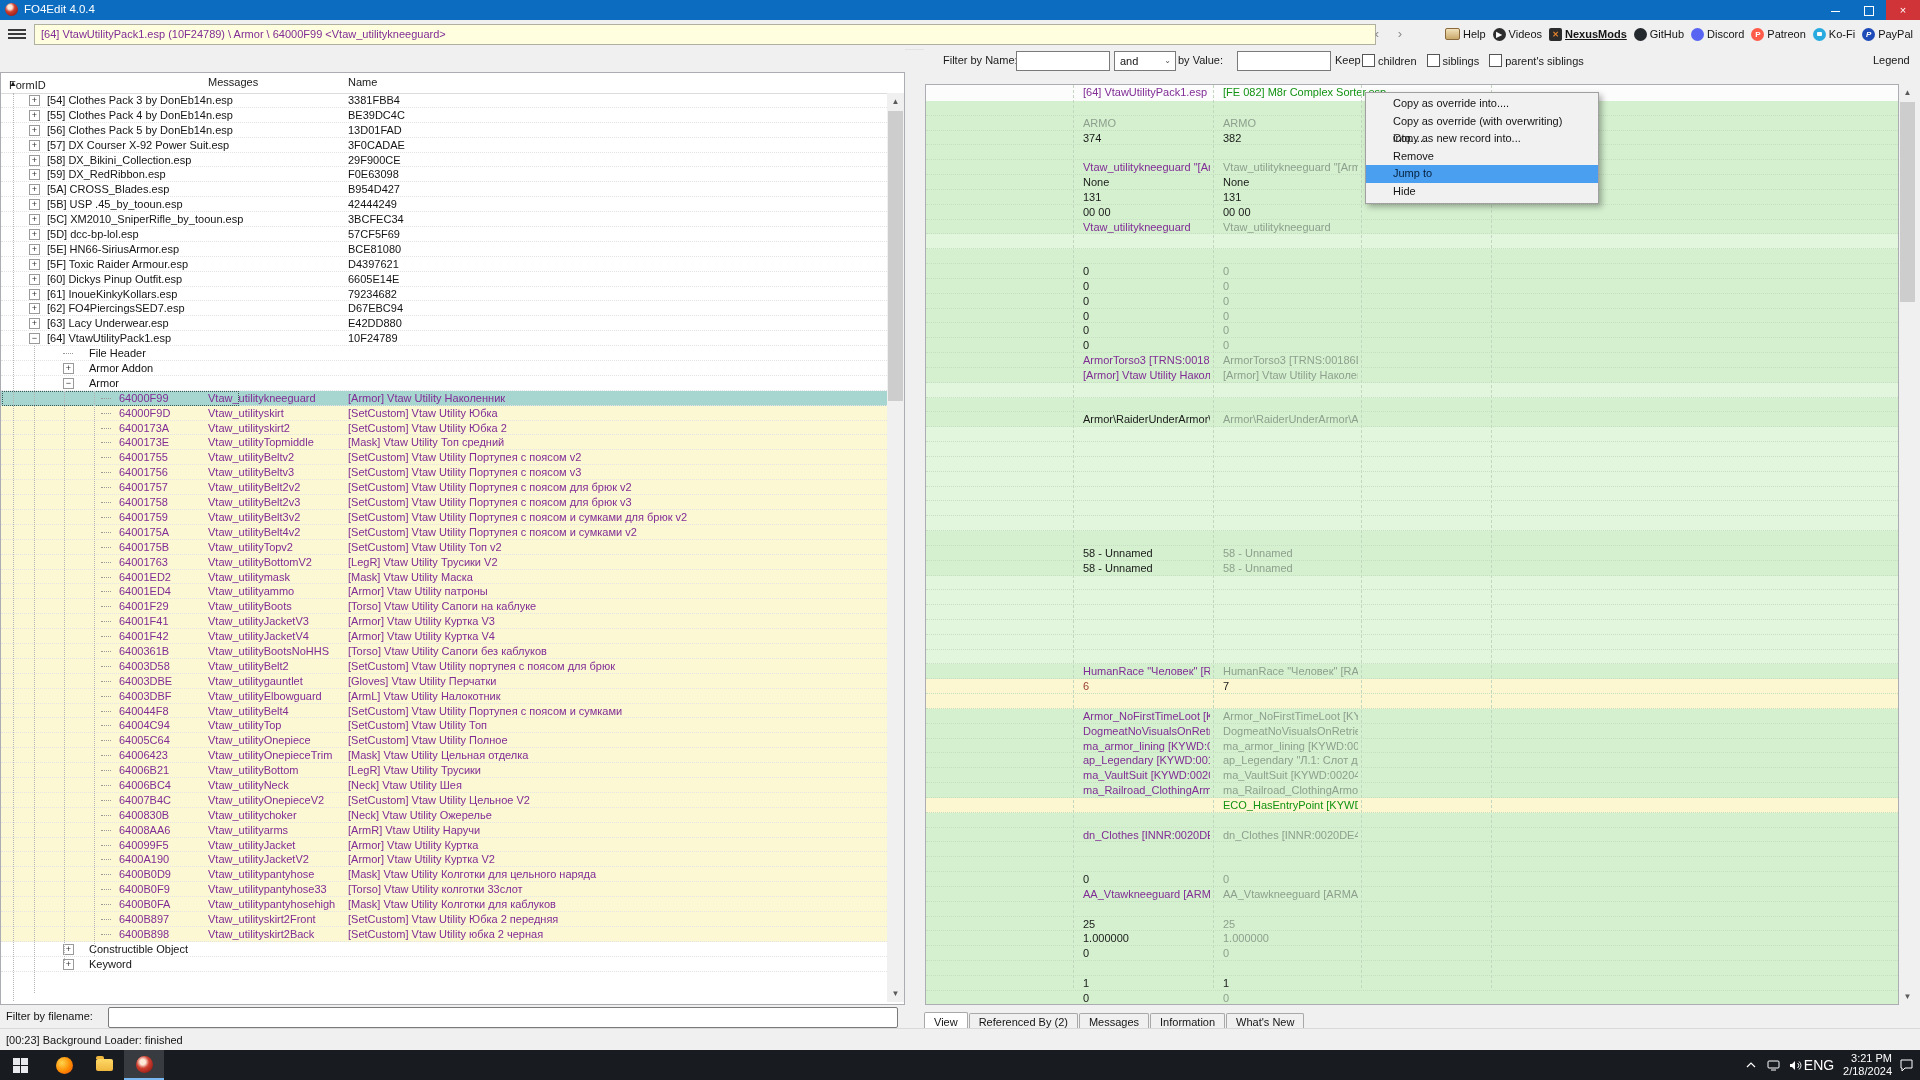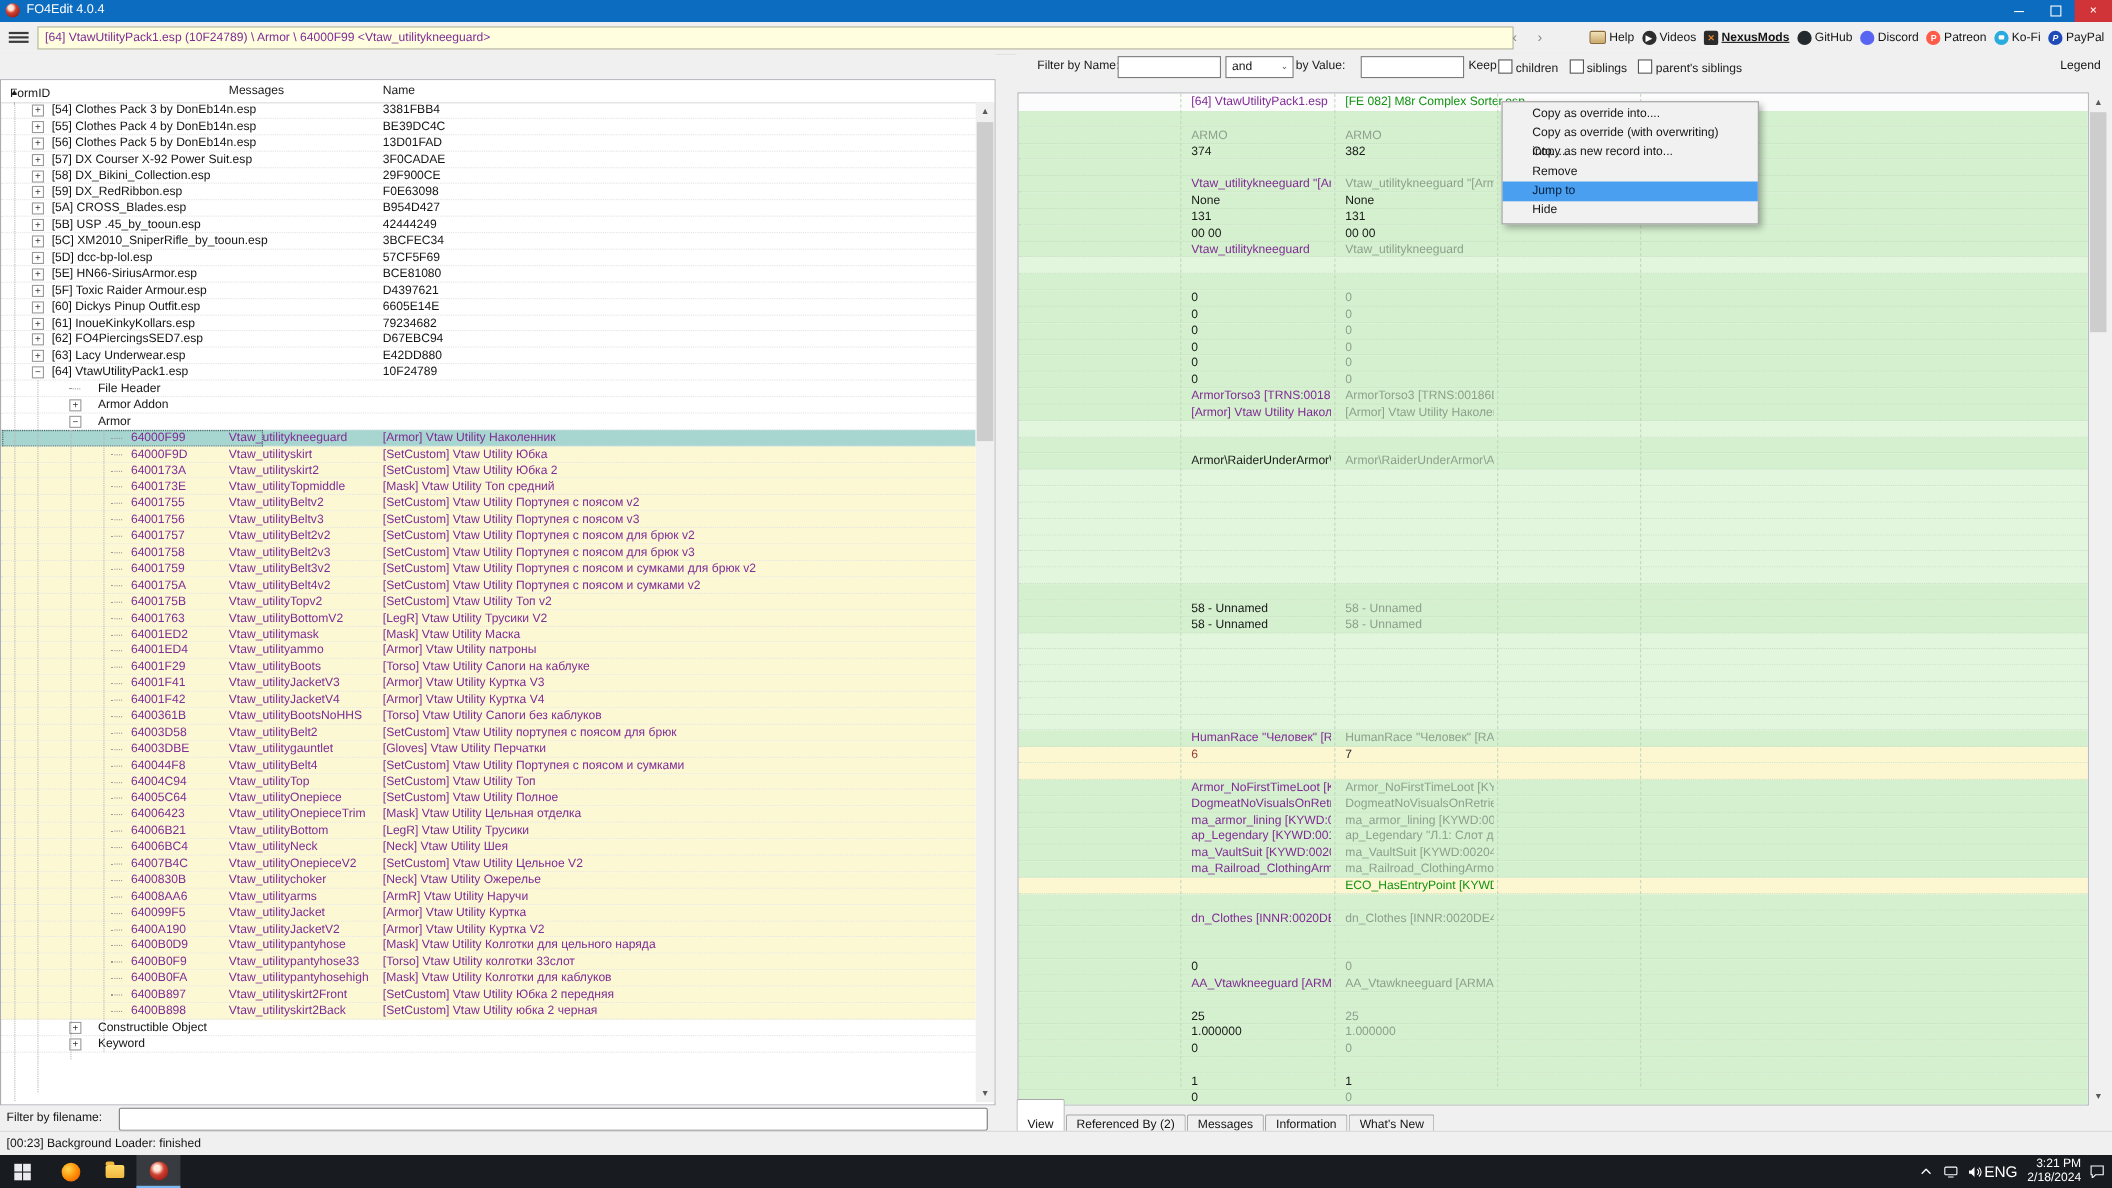--- a/index.html
+++ b/index.html
@@ -87,21 +87,21 @@
   .colline{position:absolute;top:0;height:903px;border-left:1px dashed #c2d8be;width:0}
   
   #context-menu{left:1365px;top:92px;width:232px;background:#f1f1f1;border:1px solid #a0a0a0;
      box-shadow:3px 3px 6px rgba(0,0,0,.3);z-index:50;padding:2px 0}
   .mitem{height:17.6px;line-height:17.6px;padding-left:27px;color:#141414}
   .mitem.hl{background:#4a9ff0;color:#05203e}
   
   #tabs{left:924px;top:1008px;width:996px;height:22px;display:flex;align-items:flex-end}
   .tab{padding:2px 9px;border:1px solid #a8a8a8;border-bottom:none;background:#f0f0f0;margin-right:1px;
        border-radius:2px 2px 0 0;color:#141414}
-  .tab.active{background:#fff;position:relative;top:0;padding-top:16px}
+  .tab.active{background:#fff;position:relative;top:0;padding-top:3px}
   
   #bottom-filter{left:0;top:1005px;width:905px;height:14px;background:#f0f0f0}
   #bottom-filter input{position:absolute;left:108px;top:2px;width:784px;height:17px;border:1px solid #7a7a7a;
       border-radius:2px;background:#fff}
   #statusbar{left:0;top:1028px;width:1920px;height:22px;background:#f0f0f0;border-top:1px solid #d9d9d9;
       line-height:22px;padding-left:6px;box-sizing:border-box;color:#141414}
   
   #taskbar{left:0;top:1050px;width:1920px;height:30px;background:#181b20;color:#fff}
   .tslot{position:absolute;top:0;height:30px;width:40px;display:flex;align-items:center;justify-content:center}
   .tslot.active{background:rgba(255,255,255,.14);border-bottom:2px solid #79b8f0;box-sizing:border-box}
@@ -402,20 +402,26 @@
         <span class="c-name">[SetCustom] Vtaw Utility портупея с поясом для брюк</span>
       </div>
       <div class="trow rowy">
         <span class="dash" style="left: 100px;"></span>
         <span class="c-form">64003DBE</span>
         <span class="c-edit">Vtaw_utilitygauntlet</span>
         <span class="c-name">[Gloves] Vtaw Utility Перчатки</span>
       </div>
       <div class="trow rowy">
         <span class="dash" style="left: 100px;"></span>
+        <span class="c-form">64003DBF</span>
+        <span class="c-edit">Vtaw_utilityElbowguard</span>
+        <span class="c-name">[ArmL] Vtaw Utility Налокотник</span>
+      </div>
+      <div class="trow rowy">
+        <span class="dash" style="left: 100px;"></span>
         <span class="c-form">640044F8</span>
         <span class="c-edit">Vtaw_utilityBelt4</span>
         <span class="c-name">[SetCustom] Vtaw Utility Портупея с поясом и сумками</span>
       </div>
       <div class="trow rowy">
         <span class="dash" style="left: 100px;"></span>
         <span class="c-form">64004C94</span>
         <span class="c-edit">Vtaw_utilityTop</span>
         <span class="c-name">[SetCustom] Vtaw Utility Топ</span>
       </div>

